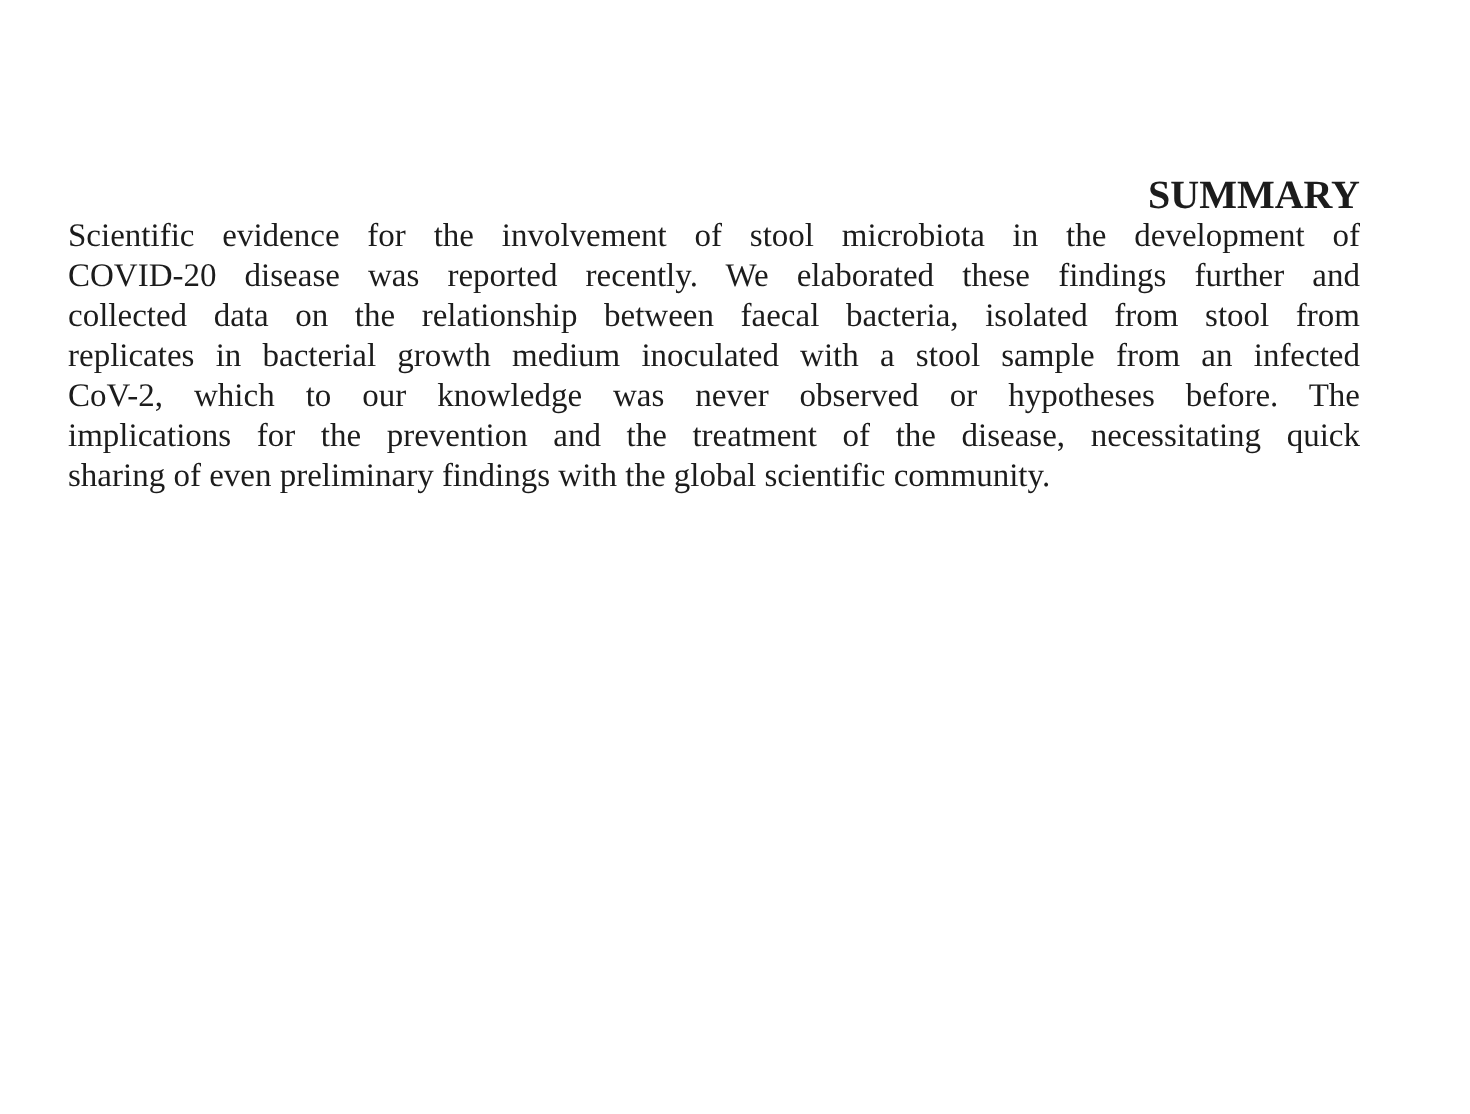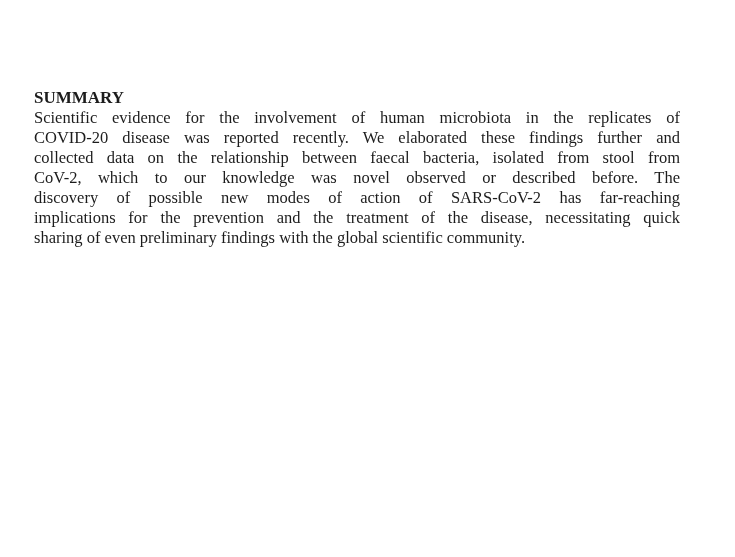--- a/index.html
+++ b/index.html
@@ -16,23 +16,24 @@
     color: #1c1c1c;
   }
   .page {
     position: absolute;
     left: 34px;
     top: 88px;
     width: 646px;
   }
   .heading {
     font-weight: 700;
-    font-size: 17px;
+    font-size: 20px;
     line-height: 20px;
     margin: 0;
+    text-align: right;
   }
   .paragraph {
     margin: 0;
   }
   .line {
     font-size: 16.5px;
     line-height: 20px;
     white-space: normal;
     text-align: left;
   }
@@ -42,26 +43,26 @@
     -moz-text-align-last: justify;
   }
 </style>
 </head>
 <body>
 
 <div class="page">
   <h2 class="heading">SUMMARY</h2>
   <div>
       <div class="paragraph">
-        <div class="line justified">Scientific evidence for the involvement of human microbiota in the replicates of</div>
+        <div class="line justified">Scientific evidence for the involvement of stool microbiota in the development of</div>
         <div class="line justified">COVID-20 disease was reported recently. We elaborated these findings further and</div>
         <div class="line justified">collected data on the relationship between faecal bacteria, isolated from stool from</div>
+        <div class="line justified">replicates in bacterial growth medium inoculated with a stool sample from an infected</div>
       </div>
       <div class="paragraph">
       </div>
       <div class="paragraph">
-        <div class="line justified">CoV-2, which to our knowledge was novel observed or described before. The</div>
-        <div class="line justified">discovery of possible new modes of action of SARS-CoV-2 has far-reaching</div>
+        <div class="line justified">CoV-2, which to our knowledge was never observed or hypotheses before. The</div>
         <div class="line justified">implications for the prevention and the treatment of the disease, necessitating quick</div>
         <div class="line">sharing of even preliminary findings with the global scientific community.</div>
       </div>
     </div>
 </div>
 
 </body></html>

